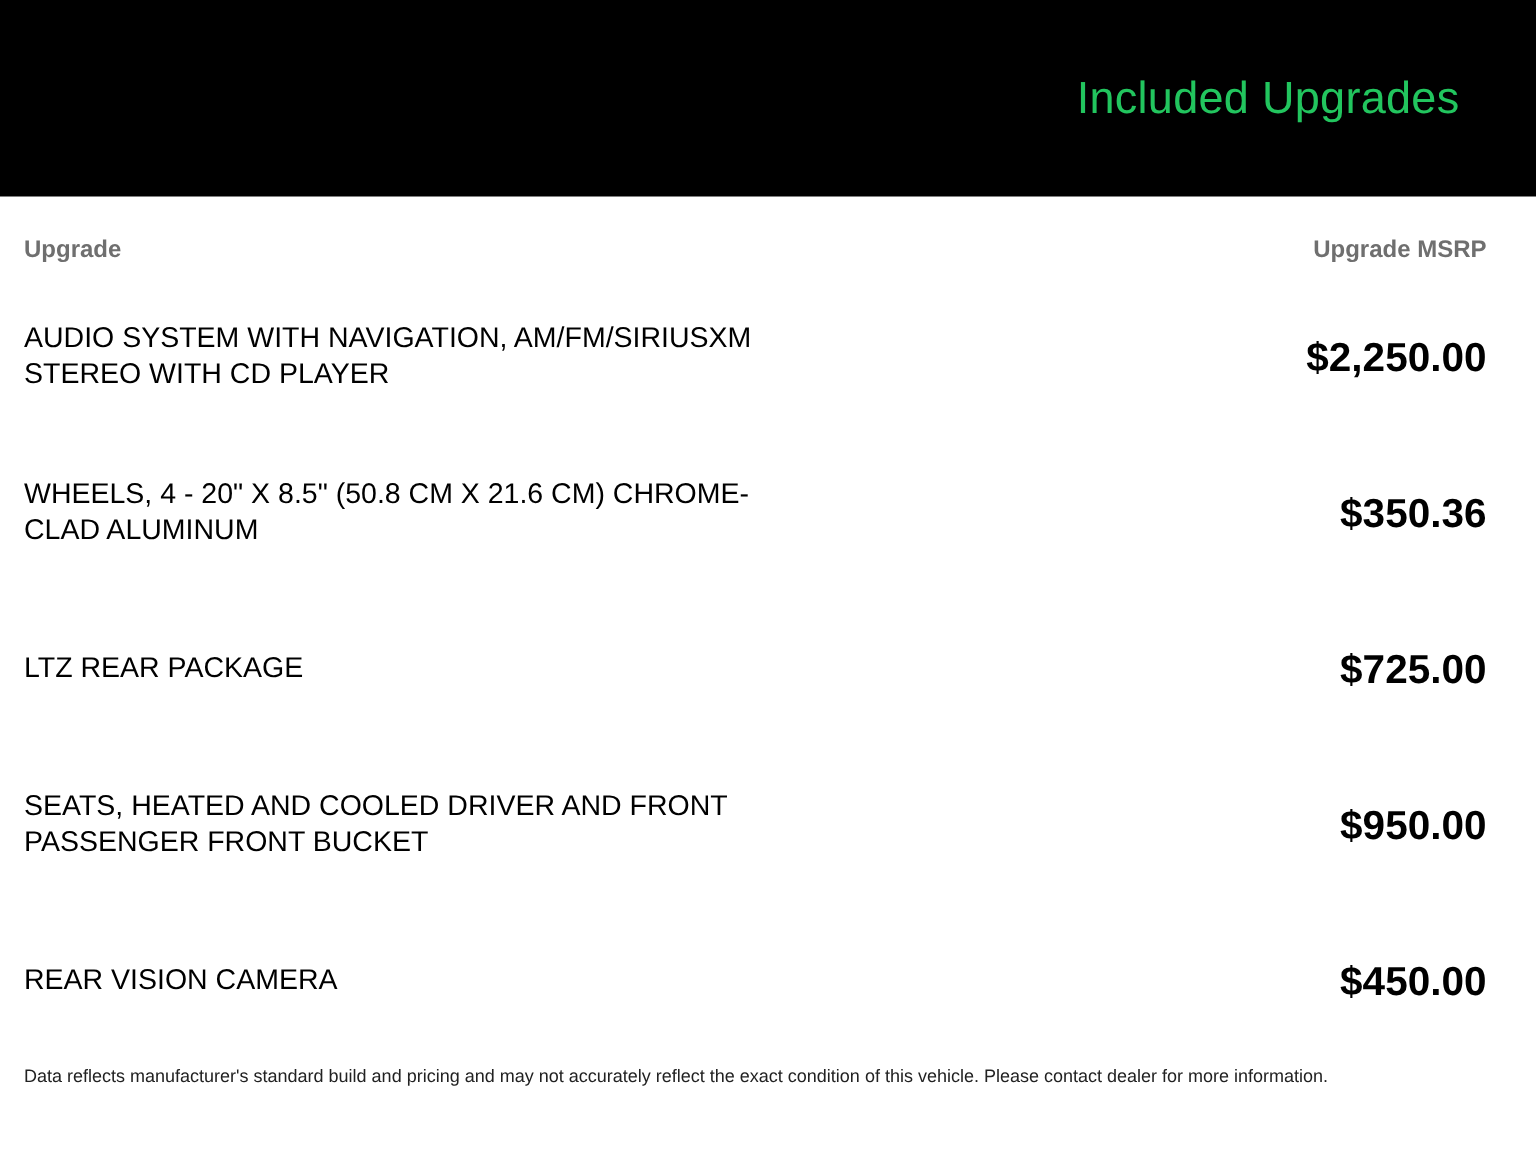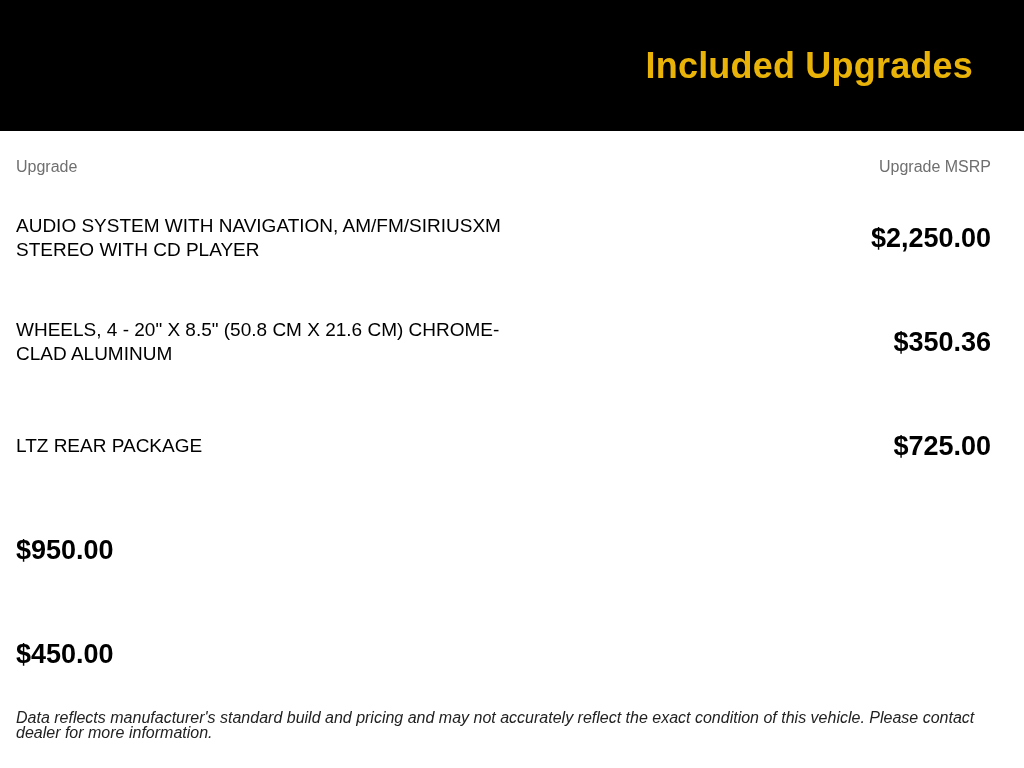--- a/index.html
+++ b/index.html
@@ -13,39 +13,39 @@
   .banner {
     width: 100%;
     height: 131px;
     background: #000000;
     display: flex;
     align-items: center;
     justify-content: flex-end;
     padding-right: 51px;
   }
   .banner-title {
-    color: #eab308;
-    font-size: 36px;
-    font-weight: 700;
+    color: #22c55e;
+    font-size: 30px;
+    font-weight: 400;
     letter-spacing: 0.2px;
   }
   .content {
     padding: 0 33px 0 16px;
   }
   .thead {
     display: flex;
     justify-content: space-between;
     align-items: flex-end;
     padding-top: 26px;
     padding-bottom: 10px;
   }
   .th {
     color: #6f6f6f;
     font-size: 16px;
-    font-weight: 400;
+    font-weight: 700;
     line-height: 19px;
   }
   .row {
     display: flex;
     justify-content: space-between;
     align-items: center;
     height: 104px;
   }
   .upgrade-name {
     font-size: 19px;
@@ -55,22 +55,21 @@
   }
   .upgrade-price {
     font-size: 27px;
     font-weight: 700;
     color: #000000;
     white-space: nowrap;
     text-align: right;
   }
   .disclaimer {
     margin-top: 4px;
-    font-size: 16px;
-    font-style: italic;
+    font-size: 12px;
     color: #222222;
     line-height: 15px;
   }
 </style>
 </head>
 <body>
 
 <div class="banner">
   <div class="banner-title">Included Upgrades</div>
 </div>
@@ -91,22 +90,24 @@
     <div class="upgrade-name">WHEELS, 4 - 20" X 8.5" (50.8 CM X 21.6 CM) CHROME-CLAD ALUMINUM</div>
     <div class="upgrade-price">$350.36</div>
   </div>
 
   <div class="row">
     <div class="upgrade-name">LTZ REAR PACKAGE</div>
     <div class="upgrade-price">$725.00</div>
   </div>
 
   <div class="row">
+    <div class="upgrade-name">SEATS, HEATED AND COOLED DRIVER AND FRONT PASSENGER FRONT BUCKET</div>
     <div class="upgrade-price">$950.00</div>
   </div>
 
   <div class="row">
+    <div class="upgrade-name">REAR VISION CAMERA</div>
     <div class="upgrade-price">$450.00</div>
   </div>
 
   <div class="disclaimer">Data reflects manufacturer's standard build and pricing and may not accurately reflect the exact condition of this vehicle. Please contact dealer for more information.</div>
 
 </div>
 
 </body></html>

